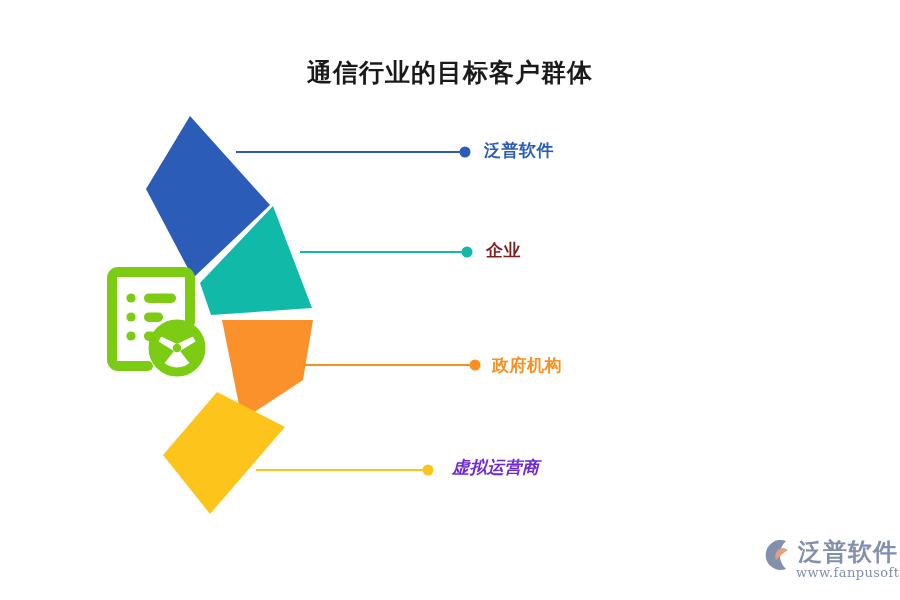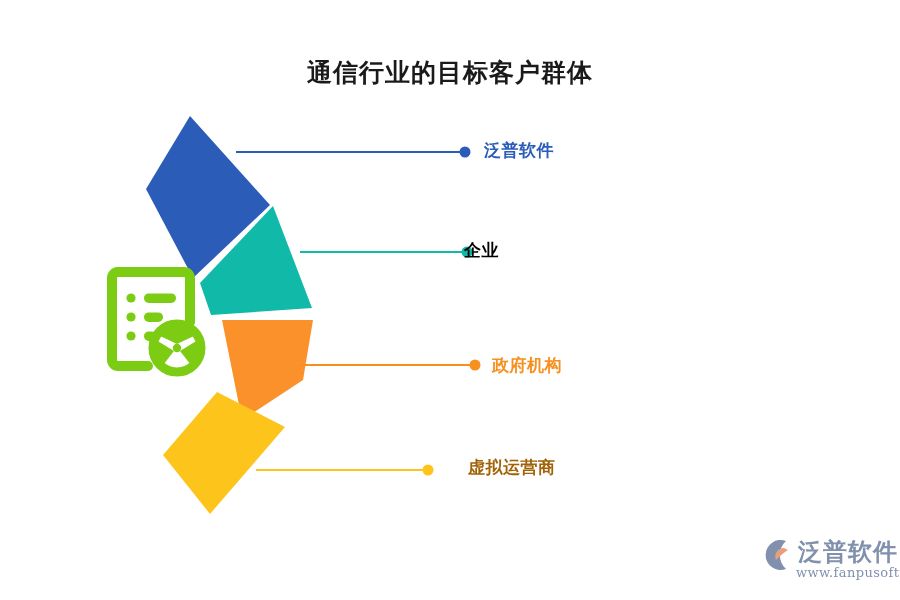--- a/index.html
+++ b/index.html
@@ -38,23 +38,23 @@
     height: 600px;
   }
   .label {
     position: absolute;
     font-size: 17px;
     font-weight: bold;
     white-space: nowrap;
     letter-spacing: 0.5px;
   }
   #label-0 { left: 484px; top: 139px; color: #2A5CB8; }
-  #label-1 { left: 464px; top: 239px; color: #000000; }
+  #label-1 { left: 486px; top: 239px; color: #7f1d1d; }
   #label-2 { left: 492px; top: 354px; color: #F7901E; }
-  #label-3 { left: 468px; top: 456px; color: #a16207; }
+  #label-3 { left: 452px; top: 456px; color: #6d28d9; font-style: italic; }
 
   #brand {
     position: absolute;
     left: 762px;
     top: 534px;
     width: 132px;
     height: 56px;
   }
   #brand-name {
     position: absolute;

